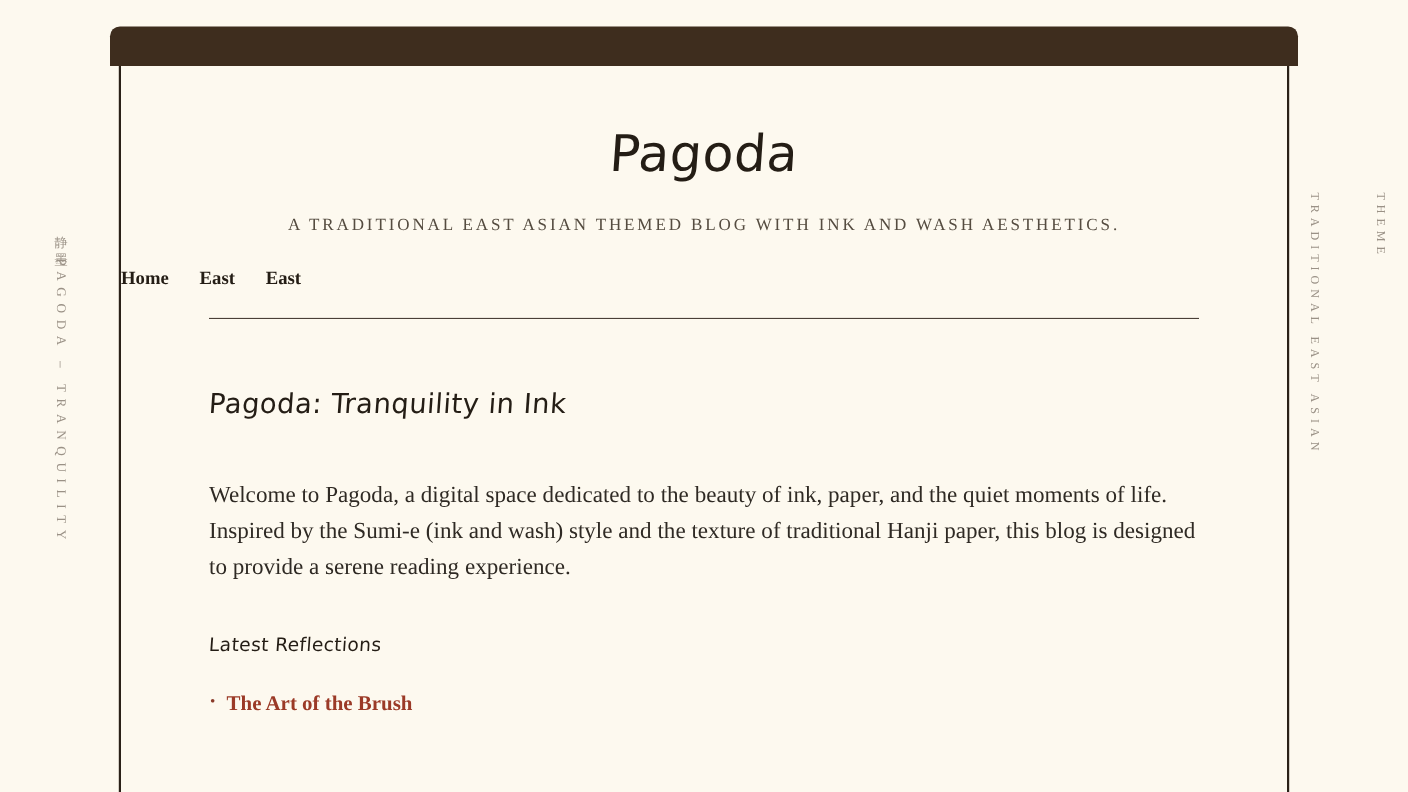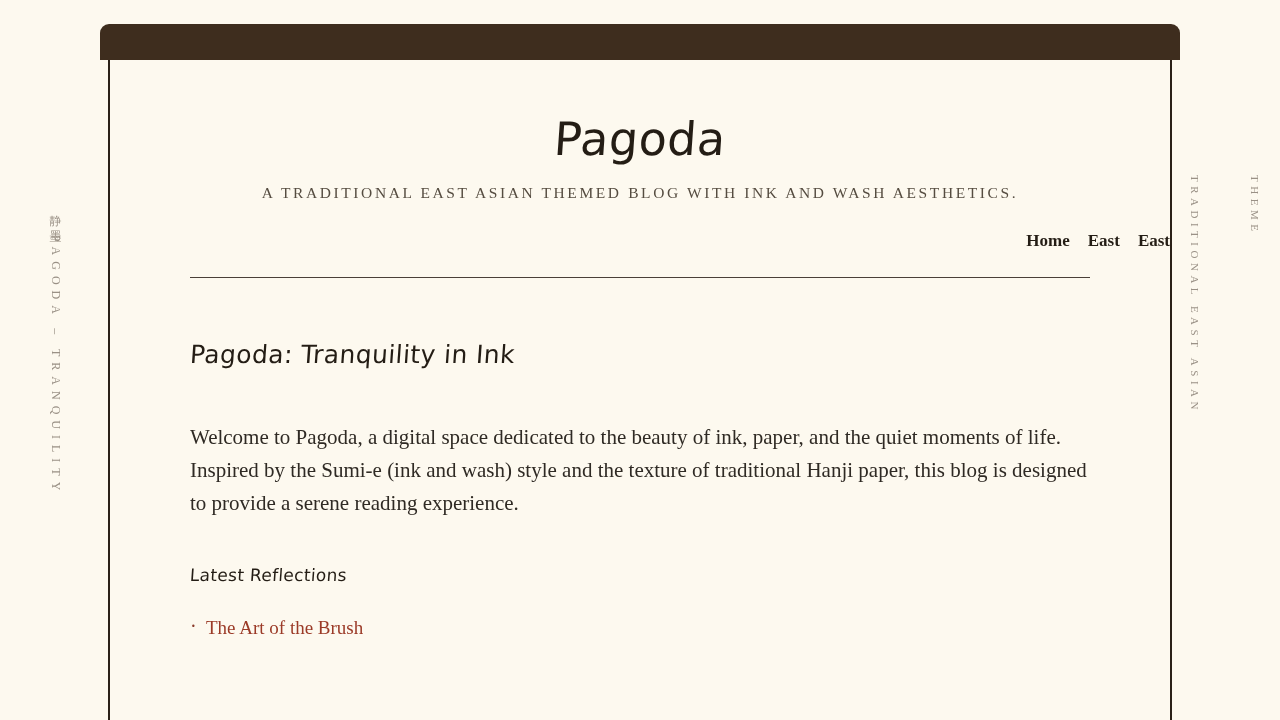--- a/index.html
+++ b/index.html
@@ -91,32 +91,32 @@
   .site-title {
     font-family: "DejaVu Sans", sans-serif;
     font-size: 46px;
     font-weight: 400;
     letter-spacing: 0.5px;
     color: #241d15;
     margin: 0;
     transform: skewX(-4deg);
   }
   .tagline {
-    margin: 18px 0 0 0;
+    margin: 30px 0 0 0;
     font-family: "Liberation Serif", serif;
     font-size: 15.5px;
     letter-spacing: 2.6px;
     color: #554c40;
     text-transform: uppercase;
   }
   .nav {
     margin-top: 29px;
     display: flex;
-    justify-content: flex-end;
-    gap: 18px;
+    justify-content: flex-start;
+    gap: 28px;
   }
   .nav a {
     font-family: "Liberation Serif", serif;
     font-size: 17px;
     color: #241d15;
     text-decoration: none;
     font-weight: 700;
   }
   .rule {
     margin: 26px auto 0 auto;
@@ -158,20 +158,21 @@
   }
   ul.post-list {
     list-style: none;
     margin: 32px 0 0 0;
     padding: 0;
   }
   ul.post-list li {
     position: relative;
     padding-left: 16px;
     margin-bottom: 14px;
+    font-weight: bold;
   }
   ul.post-list li:before {
     content: "\00b7";
     position: absolute;
     left: 0;
     top: -2px;
     color: #8a3b2a;
     font-size: 20px;
     line-height: 22px;
   }

